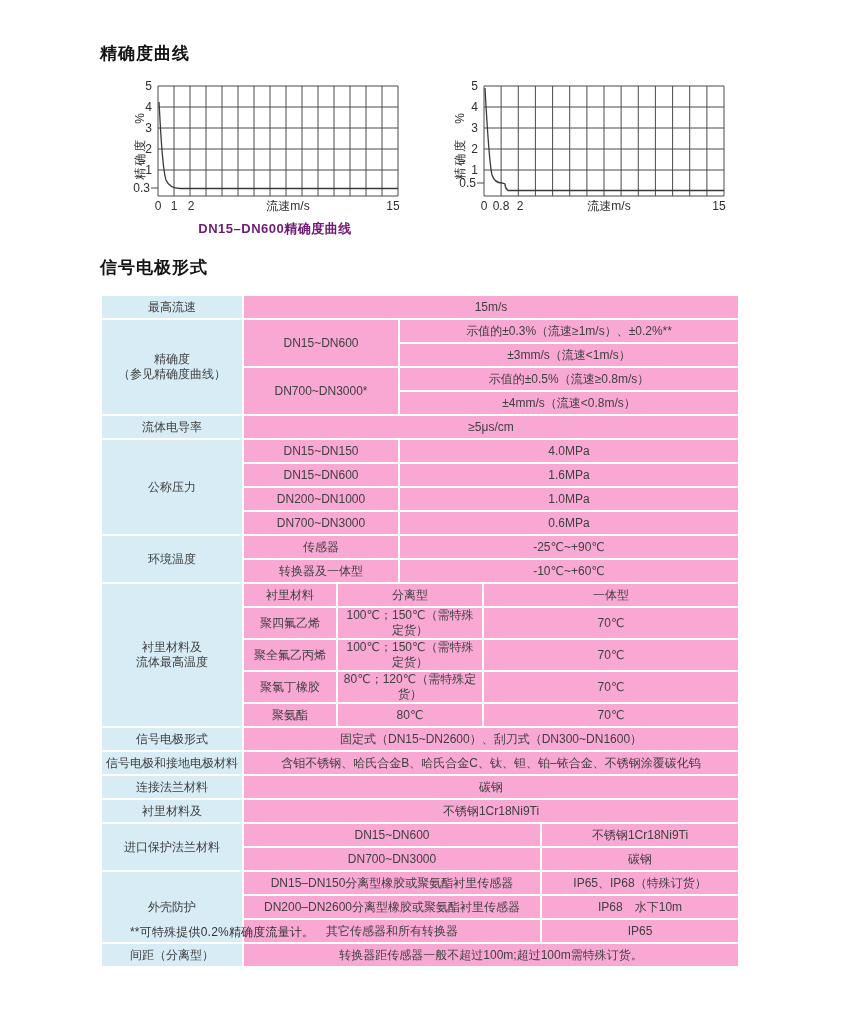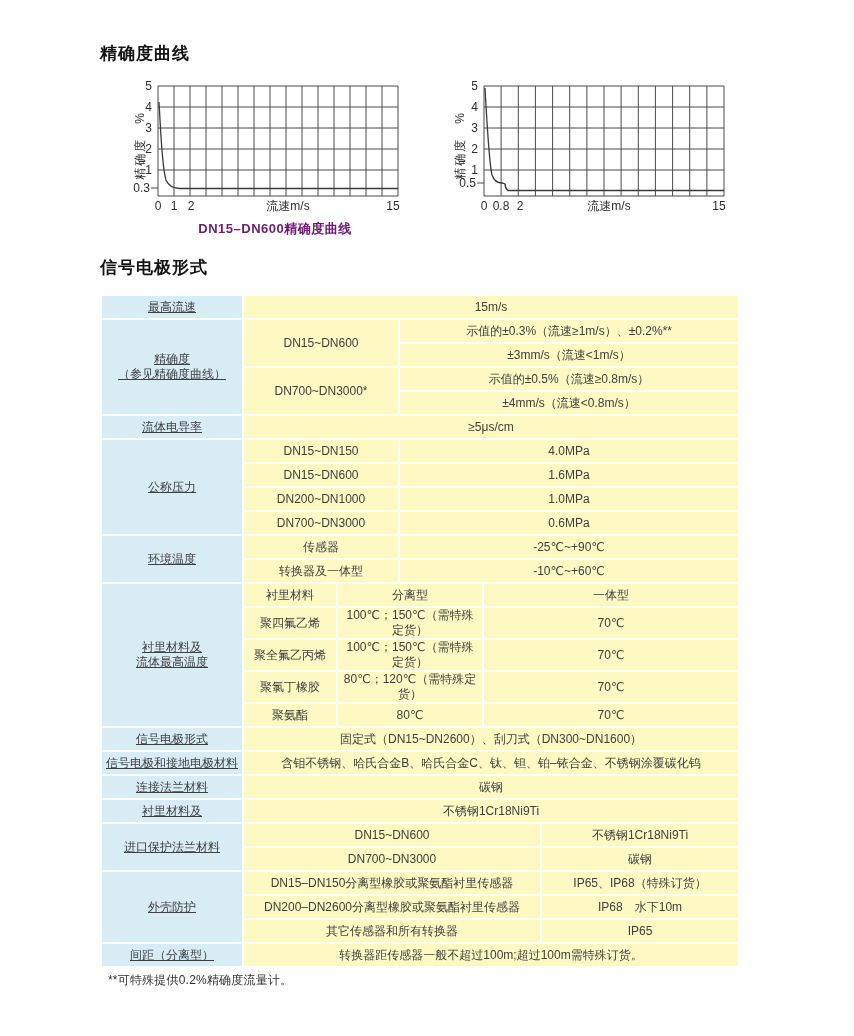--- a/index.html
+++ b/index.html
@@ -29,22 +29,22 @@
   
   #spec-table {
     position:absolute; left:100px; top:294px; width:640px;
     border-collapse:separate; border-spacing:2px; table-layout:fixed;
     font-size:12px; color:#404040;
   }
   #spec-table td {
     height:22px; text-align:center; vertical-align:middle; padding:0 3px;
     line-height:1.25; overflow:hidden;
   }
-  td.lab { background:#d8ecf6;text-decoration:underline; }
-  td.dat { background:#fef9c3;margin-top:47px; }
+  td.lab { background:#d8ecf6; }
+  td.dat { background:#f9a8d4;margin-top:47px; }
   .two-line span { display:block; }
   
   .footnote {
     position:absolute; left:108px; font-size:12px; color:#333333; letter-spacing:0.2px;
   }
 </style>
 </head>
 <body>
 
 <div id="page">
@@ -276,15 +276,15 @@
         <td class="dat" colspan="4">其它传感器和所有转换器</td>
         <td class="dat">IP65</td>
       </tr>
       <tr>
         <td class="lab">间距（分离型）</td>
         <td class="dat" colspan="5">转换器距传感器一般不超过100m;超过100m需特殊订货。</td>
       </tr>
     </tbody>
   </table>
 
-  <div class="footnote" style="top:972px;">**可特殊提供0.2%精确度流量计。</div>
+  <div class="footnote" style="top:924px;margin-left:22px;">**可特殊提供0.2%精确度流量计。</div>
 
 </div>
 
 </body></html>

